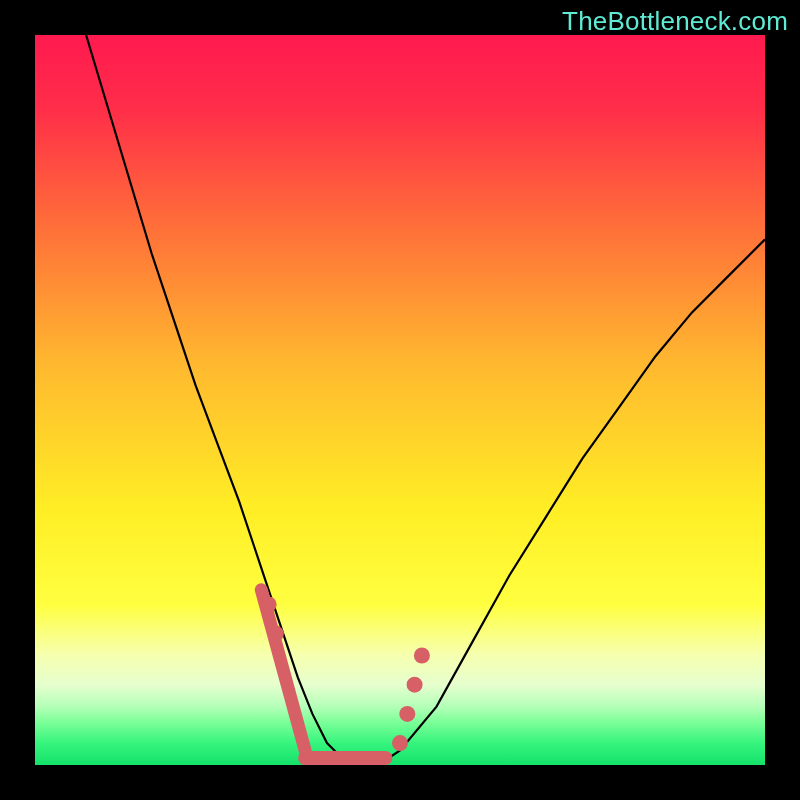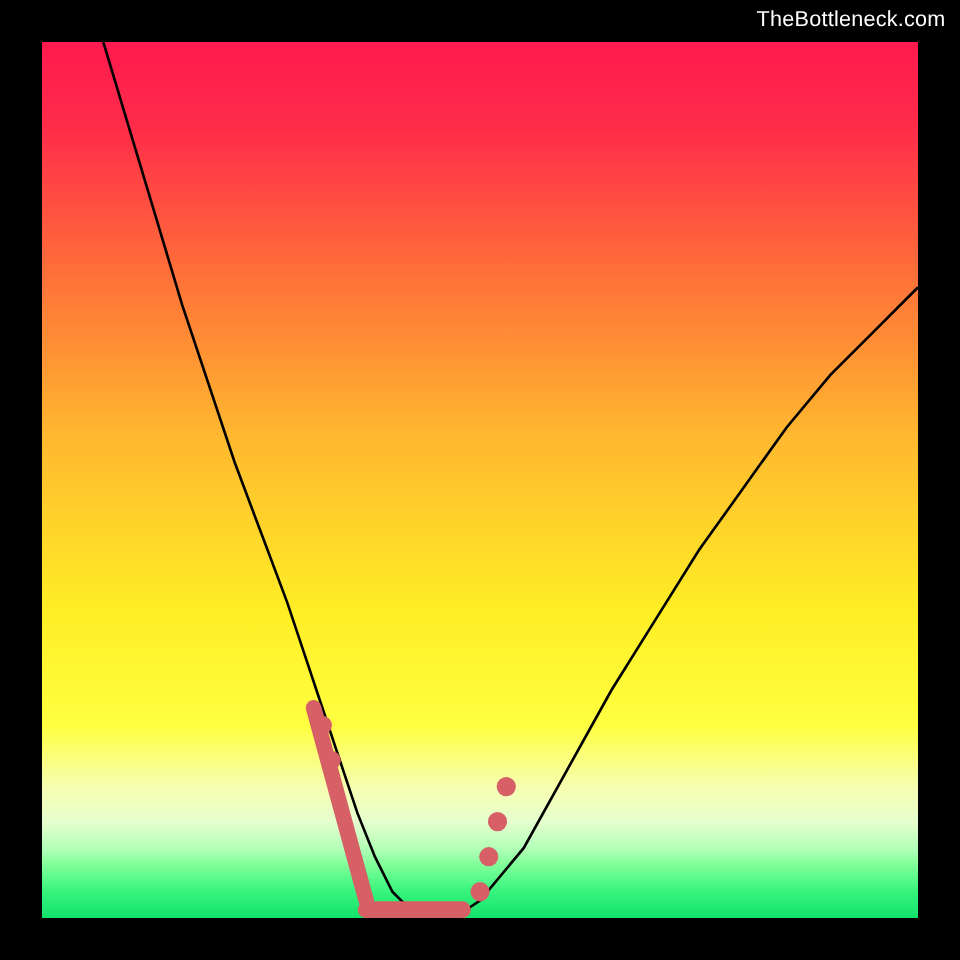--- a/index.html
+++ b/index.html
@@ -38,22 +38,22 @@
     left: 0;
     top: 0;
     width: 730px;
     height: 730px;
   }
   .watermark {
     position: absolute;
     top: 6px;
     right: 12px;
     font-family: Arial, Helvetica, sans-serif;
-    font-size: 18px;
-    color: #ffffff;
+    font-size: 26px;
+    color: #5eead4;
     letter-spacing: 0.2px;
   }
 </style>
 </head>
 <body>
 
 <div class="frame">
   <div class="plot">
     <svg class="gradient" viewBox="0 0 730 730" preserveAspectRatio="none">
       <defs>

